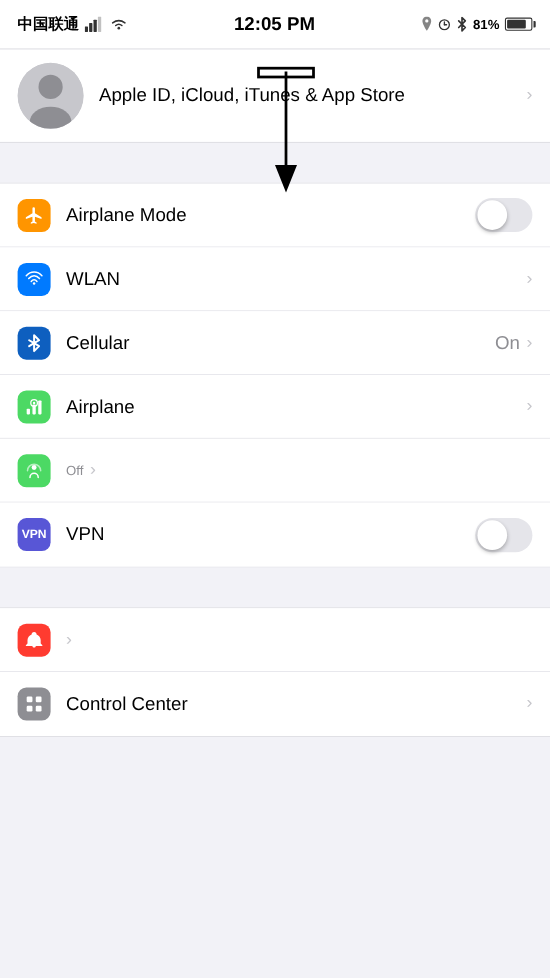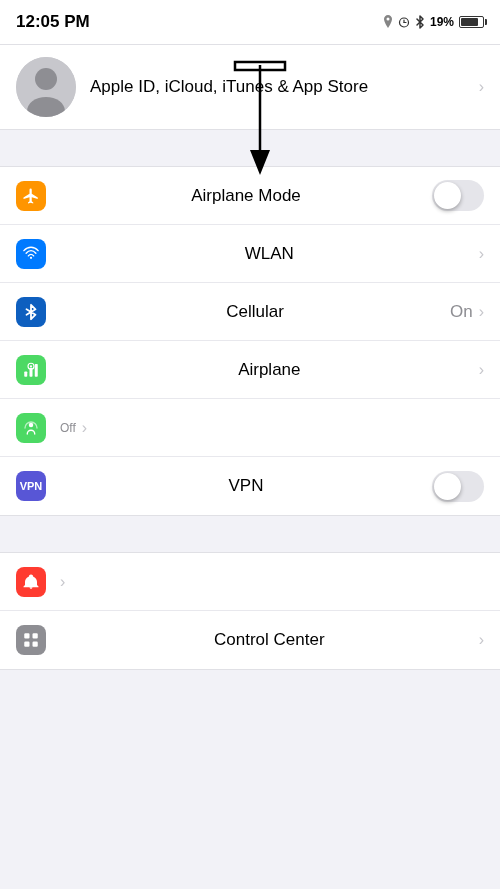--- a/index.html
+++ b/index.html
@@ -95,21 +95,20 @@
     .section-gap {
       height: 36px;
       background: #f2f2f7;
     }
 
     
     .settings-section {
       background: #fff;
       border-top: 1px solid #e0e0e5;
       border-bottom: 1px solid #e0e0e5;
-      text-align: center;
     }
 
     .settings-row {
       display: flex;
       align-items: center;
       min-height: 58px;
       padding: 0 16px;
       border-bottom: 1px solid #e8e8ed;
       background: #fff;
       position: relative;
@@ -220,40 +219,56 @@
     .relative-wrapper {
       position: relative;
     }
   </style>
 </head>
 <body>
 
 <div class="relative-wrapper">
 
   <div class="status-bar">
+    <div class="status-left">
+      <span>中国联通</span>
+
+      <svg width="18" height="14" viewBox="0 0 18 14">
+        <rect x="0" y="9" width="3" height="5" rx="0.5" fill="#333"></rect>
+        <rect x="4" y="6" width="3" height="8" rx="0.5" fill="#333"></rect>
+        <rect x="8" y="3" width="3" height="11" rx="0.5" fill="#333"></rect>
+        <rect x="12" y="0" width="3" height="14" rx="0.5" fill="#333" opacity="0.3"></rect>
+      </svg>
+
+      <svg width="16" height="12" viewBox="0 0 20 15">
+        <path d="M10 12 L10 12" stroke="#333" stroke-width="3" stroke-linecap="round"></path>
+        <path d="M6.5 9 Q10 6 13.5 9" stroke="#333" stroke-width="1.8" fill="none" stroke-linecap="round"></path>
+        <path d="M3 6 Q10 1 17 6" stroke="#333" stroke-width="1.8" fill="none" stroke-linecap="round"></path>
+      </svg>
+    </div>
     <div class="status-center">12:05 PM</div>
     <div class="status-right">
 
       <svg width="10" height="14" viewBox="0 0 10 14">
         <path d="M5 0C2.8 0 1 1.8 1 4c0 3 4 9 4 9s4-6 4-9C9 1.8 7.2 0 5 0z" fill="#333" opacity="0.6"></path>
         <circle cx="5" cy="4" r="1.5" fill="white"></circle>
       </svg>
 
       <svg width="12" height="12" viewBox="0 0 12 12">
         <circle cx="6" cy="6.5" r="4.5" stroke="#333" stroke-width="1.2" fill="none"></circle>
         <line x1="6" y1="4" x2="6" y2="6.5" stroke="#333" stroke-width="1.2" stroke-linecap="round"></line>
         <line x1="6" y1="6.5" x2="8" y2="6.5" stroke="#333" stroke-width="1.2" stroke-linecap="round"></line>
       </svg>
 
       <svg width="10" height="14" viewBox="0 0 10 14">
         <path d="M5 1L5 13M5 1L8 4L5 7L8 10L5 13" stroke="#333" stroke-width="1.5" fill="none" stroke-linecap="round" stroke-linejoin="round"></path>
         <path d="M5 7L2 4" stroke="#333" stroke-width="1.5" fill="none" stroke-linecap="round"></path>
         <path d="M5 7L2 10" stroke="#333" stroke-width="1.5" fill="none" stroke-linecap="round"></path>
       </svg>
-      <span>19%</span>
+      <span>81%</span>
       <div class="battery-icon">
         <div class="battery-fill"></div>
       </div>
     </div>
   </div>
 
   <div class="arrow-container">
     <svg class="arrow-svg" viewBox="0 0 60 120">
       <line x1="30" y1="5" x2="30" y2="95" stroke="#000" stroke-width="2.5"></line>
       <polygon points="30,115 20,90 40,90" fill="#000"></polygon>

